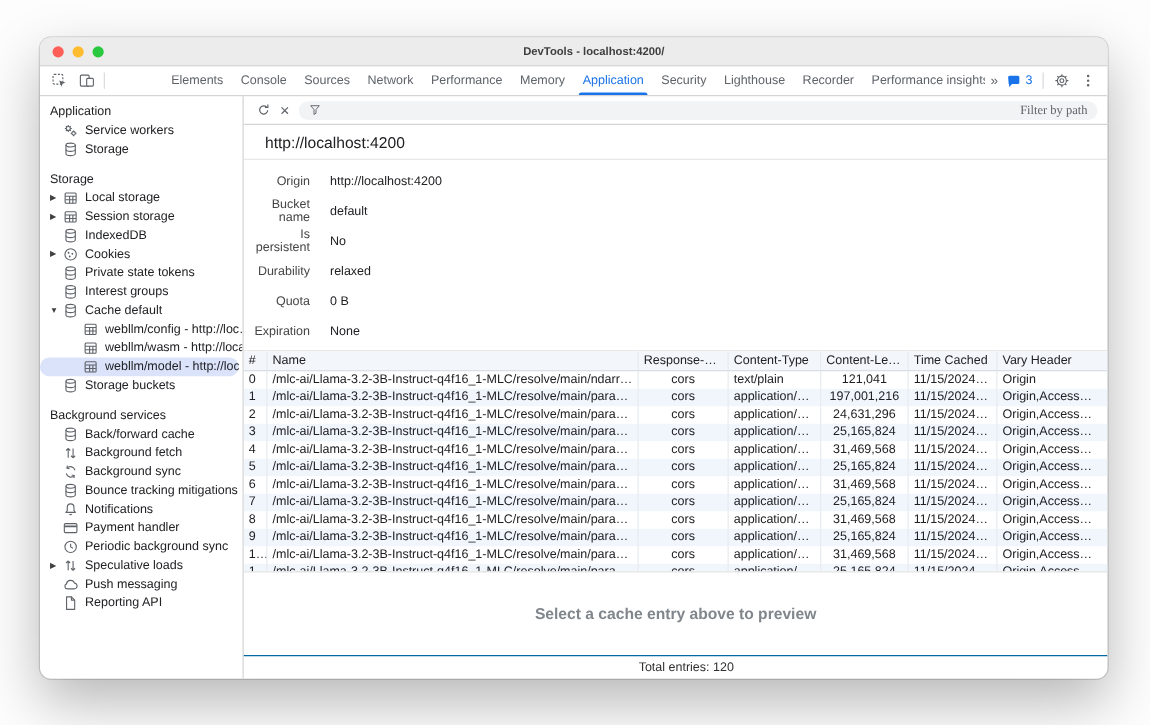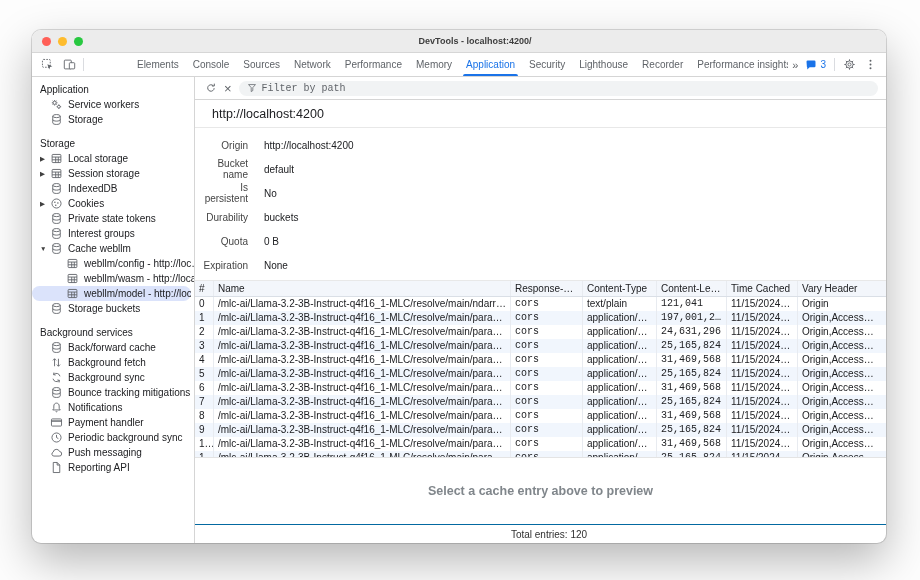--- a/index.html
+++ b/index.html
@@ -46,35 +46,35 @@
   .side-item .s-label{overflow:hidden;white-space:nowrap;flex:1;}
   .side-item.child{padding-left:24px;}
   .side-item.selected{background:#dbe3fb;border-radius:8px;margin-right:3px;}
   
   .main{flex:1;display:flex;flex-direction:column;min-width:0;}
   .panel-toolbar{flex:0 0 22px;border-bottom:1px solid #d5d5d5;display:flex;align-items:center;gap:7px;padding:0 8px 0 10px;}
   .tb-icon{color:#5f6368;display:flex;align-items:center;}
   .xbtn{font-size:13px;line-height:13px;color:#5f6368;}
   .filter-pill{flex:1;height:15px;background:#f1f3f4;border-radius:8px;display:flex;align-items:center;gap:5px;padding:0 8px;}
   .filter-pill .s-icon{color:#5f6368;width:10px;height:10px;}
-  .filter-pill input{flex:1;border:none;outline:none;background:transparent;font-family:Liberation Mono, monospace;font-size:10px;color:#202124;padding:0;}
+  .filter-pill input{flex:1;border:none;outline:none;background:transparent;font-family:Liberation Serif, serif;font-size:10px;color:#202124;padding:0;text-align:right;}
   .filter-pill input::placeholder{color:#5f6368;}
   .origin-header{flex:0 0 auto;padding:7px 0 6px 17px;font-size:12.5px;color:#202124;border-bottom:1px solid #e8e8e8;}
   .meta{flex:0 0 auto;padding:5px 0 3px;}
   .meta-row{display:flex;align-items:center;height:24px;font-size:10px;}
   .meta-label{flex:0 0 53px;text-align:right;color:#454545;}
   .meta-value{margin-left:16px;color:#202124;}
   
   .grid{flex:0 0 176px;overflow:hidden;border-top:1px solid #e8e8e8;font-size:10px;}
   .grid-row{display:grid;grid-template-columns:19px 297px 72px 74px 70px 71px 1fr;height:14px;line-height:14px;color:#202124;}
   .grid-row>div{padding:0 4px;overflow:hidden;white-space:nowrap;text-overflow:ellipsis;border-right:1px solid #e8ebf0;}
   .grid-row>div:last-child{border-right:none;}
   .grid-head{height:15px;line-height:15px;background:#f3f6fb;border-bottom:1px solid #dadfe6;}
   .grid-row.stripe{background:#f1f6fd;}
-  .grid-row .num{text-align:left;font-family:Liberation Mono, monospace;}
+  .grid-row .num{text-align:center;}
   
   .preview{flex:1;border-top:1px solid #e4e4e4;display:flex;align-items:center;justify-content:center;}
   .preview-text{color:#80868b;font-weight:bold;font-size:12.5px;}
   .statusbar{flex:0 0 18px;border-top:1px solid #0369a1;display:flex;align-items:center;padding-left:17px;font-size:10px;color:#303030;justify-content:center;}
 </style>
 </head>
 <body>
 
 <svg width="0" height="0" style="position:absolute" aria-hidden="true">
   <defs>
@@ -300,21 +300,21 @@
             <svg viewBox="0 0 16 16" fill="none" stroke="currentColor" stroke-width="1.1" stroke-linejoin="round" class="s-icon">
               <use href="#sym-db"></use>
             </svg>
             <span class="s-label">Interest groups</span>
           </div>
           <div class="side-item">
             <span class="chev">▼</span>
             <svg viewBox="0 0 16 16" fill="none" stroke="currentColor" stroke-width="1.1" stroke-linejoin="round" class="s-icon">
               <use href="#sym-db"></use>
             </svg>
-            <span class="s-label">Cache webllm</span>
+            <span class="s-label">Cache default</span>
           </div>
           <div class="side-item child">
             <span class="chev"></span>
             <svg viewBox="0 0 16 16" fill="none" stroke="currentColor" stroke-width="1.1" stroke-linejoin="round" class="s-icon">
               <use href="#sym-table"></use>
             </svg>
             <span class="s-label">webllm/config - http://loc…</span>
           </div>
           <div class="side-item child">
             <span class="chev"></span>
@@ -381,20 +381,27 @@
               <use href="#sym-card"></use>
             </svg>
             <span class="s-label">Payment handler</span>
           </div>
           <div class="side-item">
             <span class="chev"></span>
             <svg viewBox="0 0 16 16" fill="none" stroke="currentColor" stroke-width="1.1" stroke-linejoin="round" class="s-icon">
               <use href="#sym-clock"></use>
             </svg>
             <span class="s-label">Periodic background sync</span>
+          </div>
+          <div class="side-item">
+            <span class="chev">▶</span>
+            <svg viewBox="0 0 16 16" fill="none" stroke="currentColor" stroke-width="1.1" stroke-linejoin="round" class="s-icon">
+              <use href="#sym-fetch"></use>
+            </svg>
+            <span class="s-label">Speculative loads</span>
           </div>
           <div class="side-item">
             <span class="chev"></span>
             <svg viewBox="0 0 16 16" fill="none" stroke="currentColor" stroke-width="1.1" stroke-linejoin="round" class="s-icon">
               <use href="#sym-cloud"></use>
             </svg>
             <span class="s-label">Push messaging</span>
           </div>
           <div class="side-item">
             <span class="chev"></span>
@@ -432,21 +439,21 @@
           <div class="meta-row">
             <span class="meta-label">Bucket name</span>
             <span class="meta-value">default</span>
           </div>
           <div class="meta-row">
             <span class="meta-label">Is persistent</span>
             <span class="meta-value">No</span>
           </div>
           <div class="meta-row">
             <span class="meta-label">Durability</span>
-            <span class="meta-value">buckets</span>
+            <span class="meta-value">relaxed</span>
           </div>
           <div class="meta-row">
             <span class="meta-label">Quota</span>
             <span class="meta-value">0 B</span>
           </div>
           <div class="meta-row">
             <span class="meta-label">Expiration</span>
             <span class="meta-value">None</span>
           </div>
         </div>

